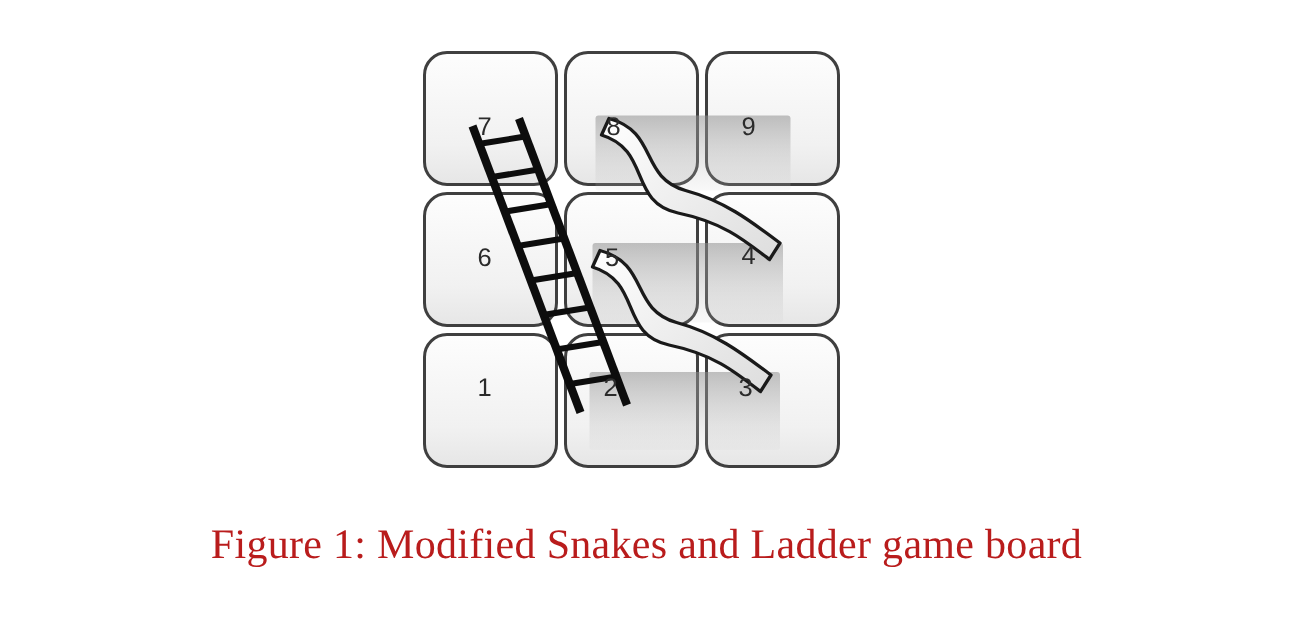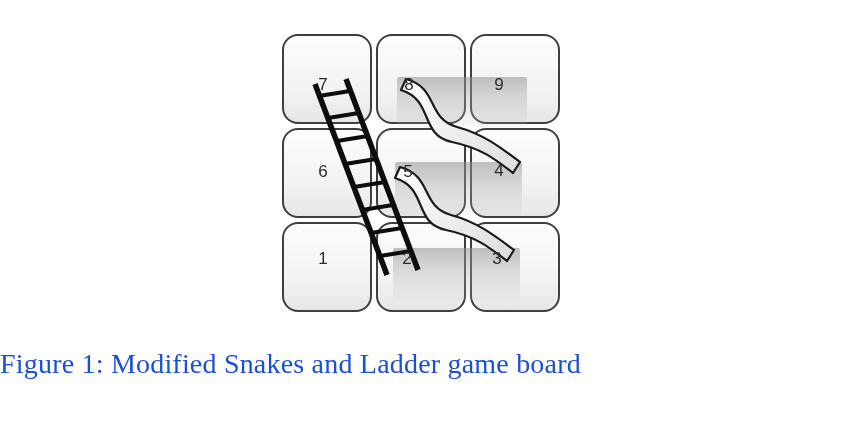--- a/index.html
+++ b/index.html
@@ -28,23 +28,24 @@
   .cell-num {
     font-family: "Liberation Sans", "DejaVu Sans", sans-serif;
     font-size: 17px;
     fill: #2b2b2b;
   }
   .caption {
     position: absolute;
     left: 0;
     top: 348px;
     width: 862px;
+    text-align: center;
     font-family: "Liberation Serif", "DejaVu Serif", serif;
     font-size: 28px;
-    color: #1d4ed8;
+    color: #b91c1c;
     letter-spacing: 0.2px;
   }
 </style>
 </head>
 <body>
 
 <div class="figure-wrap">
 
   <svg class="board-svg" viewBox="0 0 284 284" xmlns="http://www.w3.org/2000/svg">
     <defs>

